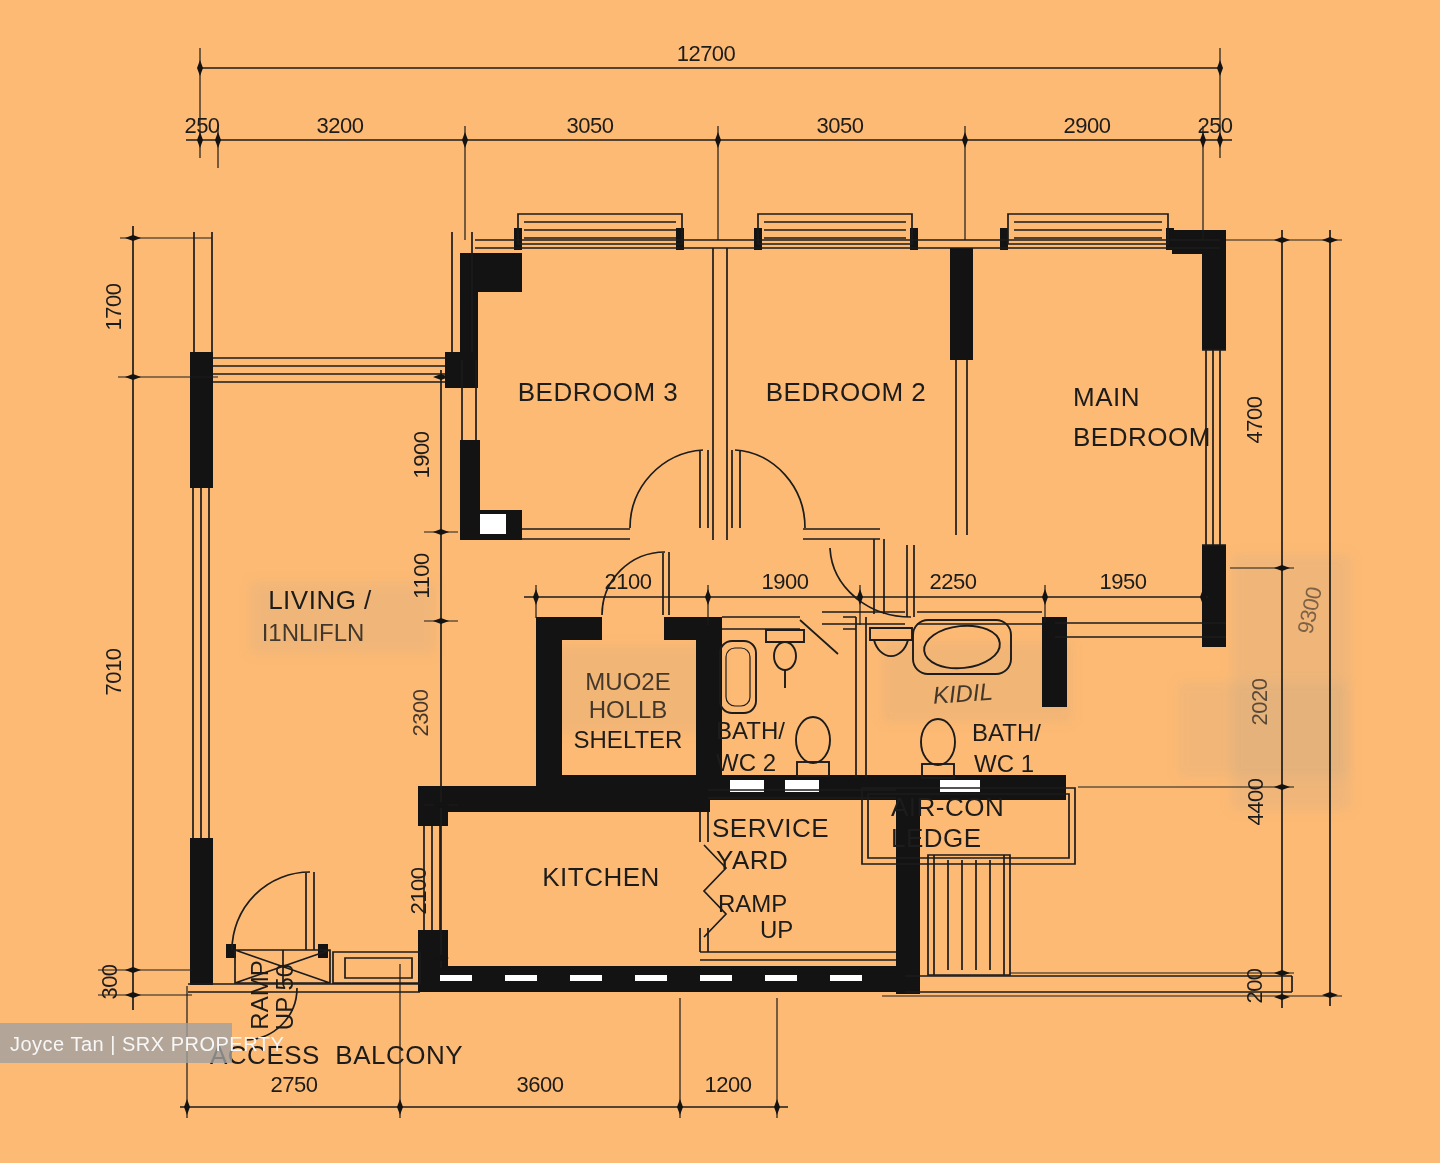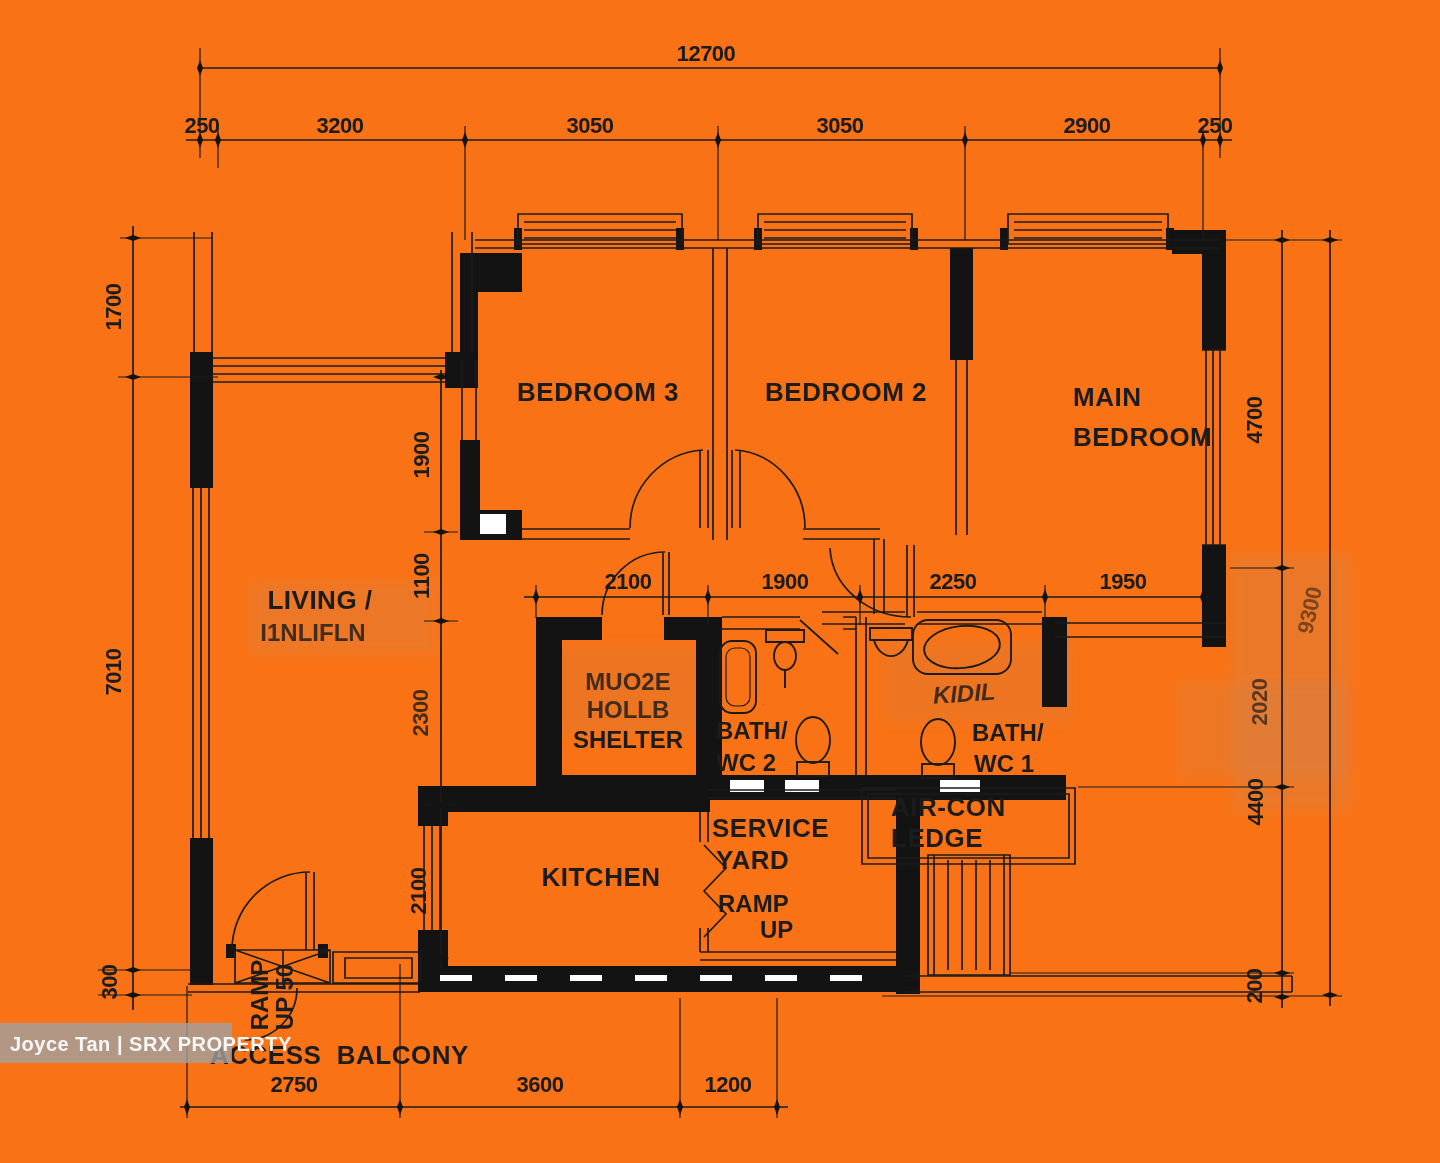--- a/index.html
+++ b/index.html
@@ -1,17 +1,17 @@
 <!DOCTYPE html>
 <html><head>
 <meta charset="utf-8">
 <style>
   html,body{margin:0;padding:0;background:#ffffff;}
-  #stage{position:relative;width:1440px;height:1163px;background:#f97316;overflow:hidden;
-         font-family:"Liberation Sans", sans-serif;font-weight:bold;}
+  #stage{position:relative;width:1440px;height:1163px;background:#fdba74;overflow:hidden;
+         font-family:"Liberation Sans", sans-serif;}
   svg{display:block}
   text{font-family:"Liberation Sans", sans-serif;fill:#1c1c1c;}
   .dim{font-size:22px;letter-spacing:-0.5px;}
   .room{font-size:26px;letter-spacing:0.5px;}
   .room-s{font-size:24px;}
   .garble{opacity:0.82;}
   .ink{stroke:#1c1c1c;fill:none;stroke-width:1.7;}
   .ink-thin{stroke:#1c1c1c;fill:none;stroke-width:1.2;}
   .ink-fix{stroke:#1c1c1c;fill:none;stroke-width:1.9;}
   .solid{fill:#131313;stroke:none;}

